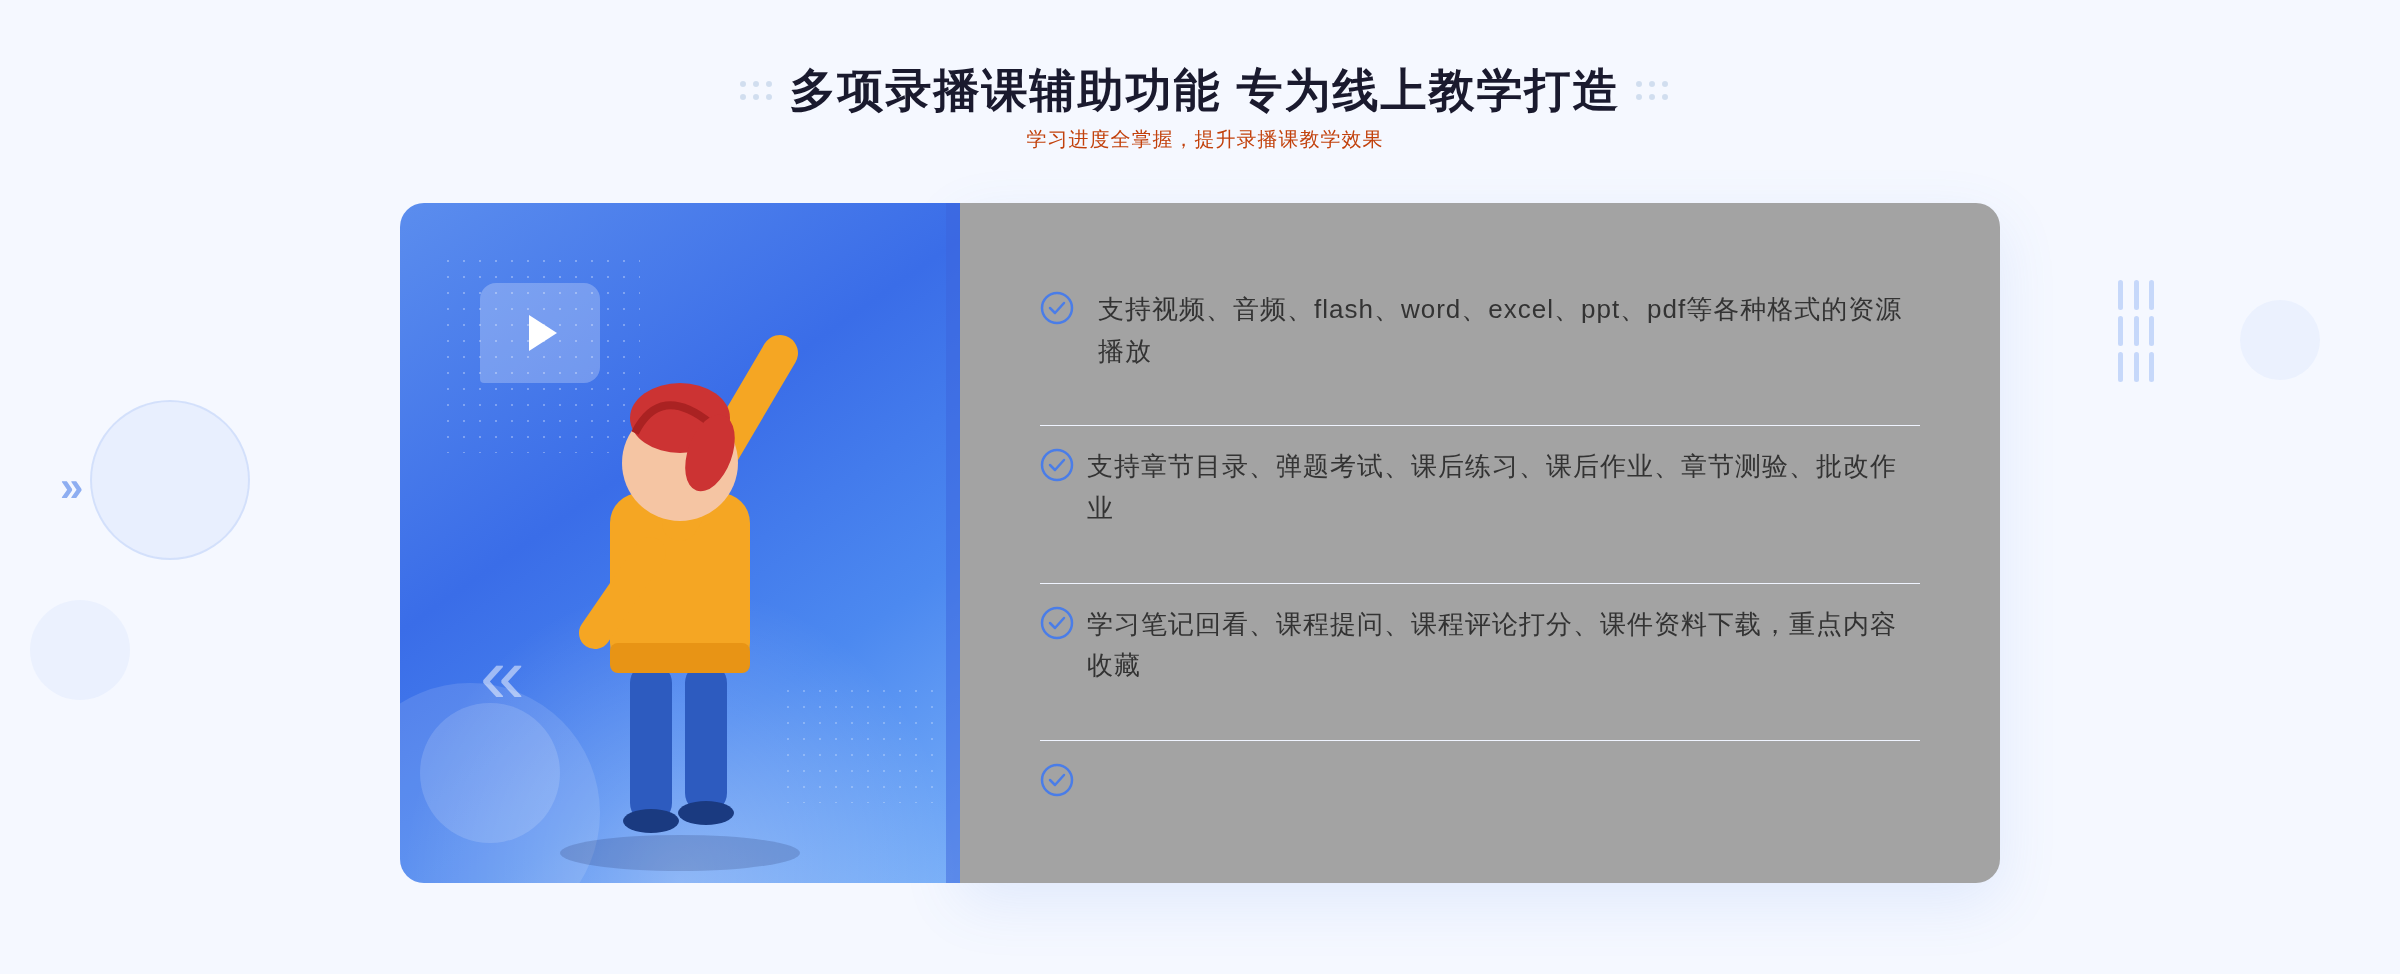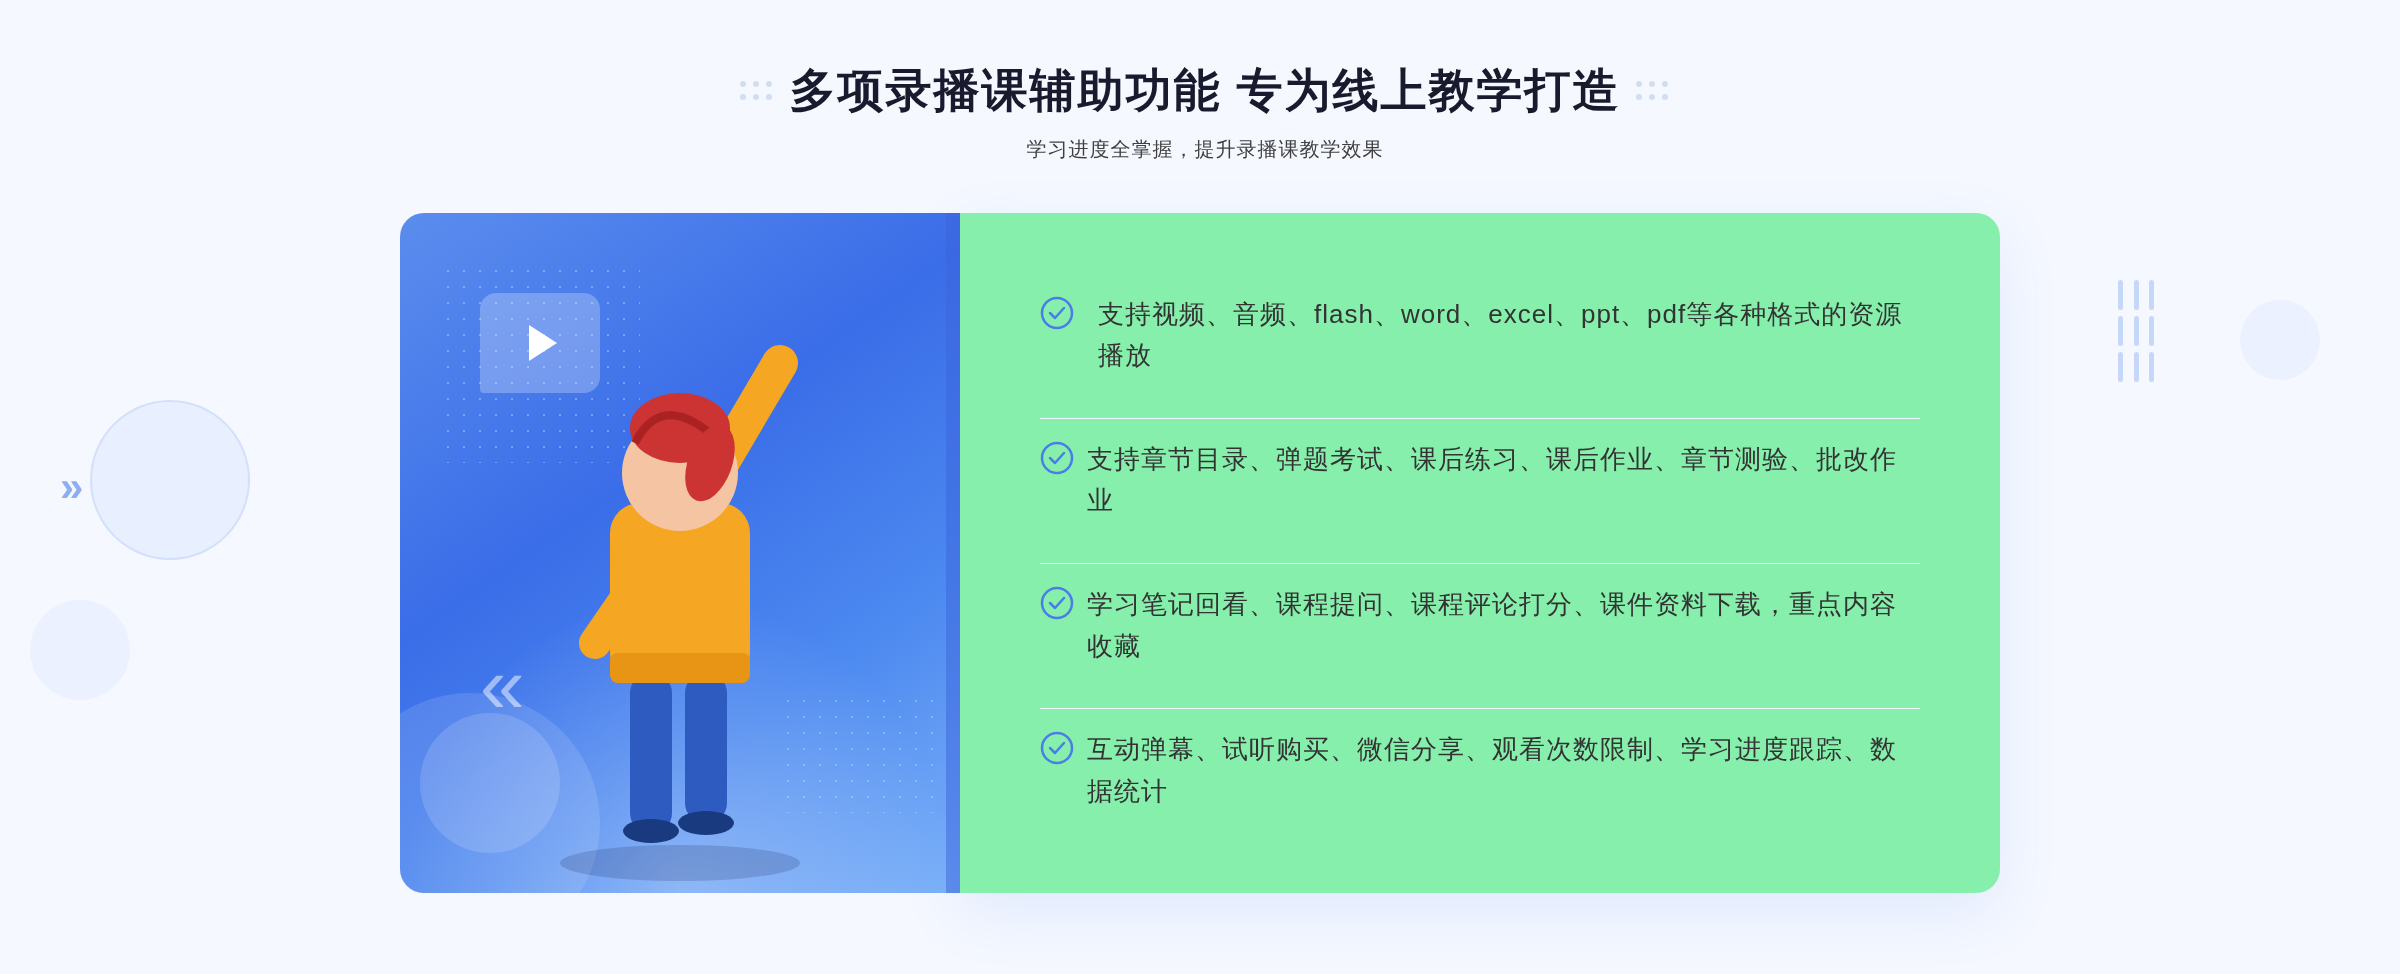--- a/index.html
+++ b/index.html
@@ -53,22 +53,22 @@
 
     .header-title {
       font-size: 46px;
       font-weight: 700;
       color: #1a1a2e;
       letter-spacing: 2px;
     }
 
     .header-subtitle {
       font-size: 20px;
-      color: #404040;
-      margin-top: 14px;
+      color: #c2410c;
+      margin-top: 4px;
       letter-spacing: 1px;
     }
 
     
     .main-content {
       width: 1600px;
       display: flex;
       align-items: stretch;
       gap: 0;
       margin-top: 30px;
@@ -158,21 +158,21 @@
       bottom: 0;
       left: 0;
       right: 0;
       height: 300px;
       background: radial-gradient(ellipse at 50% 100%, rgba(255,255,255,0.3) 0%, transparent 70%);
     }
 
     
     .right-panel {
       flex: 1;
-      background: #86efac;
+      background: #a3a3a3;
       border-radius: 0 24px 24px 0;
       padding: 50px 80px;
       display: flex;
       flex-direction: column;
       justify-content: space-around;
       box-shadow: 0 20px 60px rgba(80, 130, 230, 0.12);
     }
 
     
     .feature-item {
@@ -374,21 +374,20 @@
         <span class="feature-text">学习笔记回看、课程提问、课程评论打分、课件资料下载，重点内容收藏</span>
       </div>
 
       <div class="feature-item">
         <div class="check-icon">
           <svg viewBox="0 0 34 34" fill="none" xmlns="http://www.w3.org/2000/svg">
             <circle cx="17" cy="17" r="15" stroke="#4a7de8" stroke-width="2.5"></circle>
             <path d="M10 17 L15 22 L24 12" stroke="#4a7de8" stroke-width="2.5" stroke-linecap="round" stroke-linejoin="round"></path>
           </svg>
         </div>
-        <span class="feature-text">互动弹幕、试听购买、微信分享、观看次数限制、学习进度跟踪、数据统计</span>
       </div>
 
     </div>
 
   </div>
 
   <div class="stripe-decoration">
     <span class="stripe-col">
       <span class="stripe-bar"></span>
       <span class="stripe-bar"></span>

